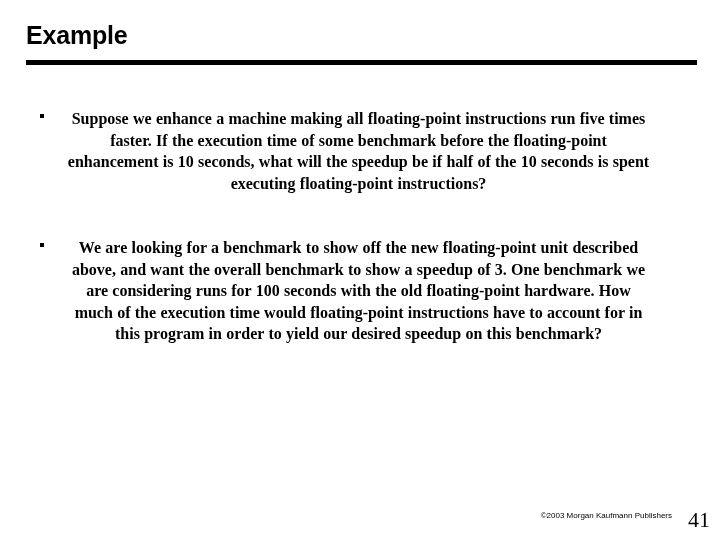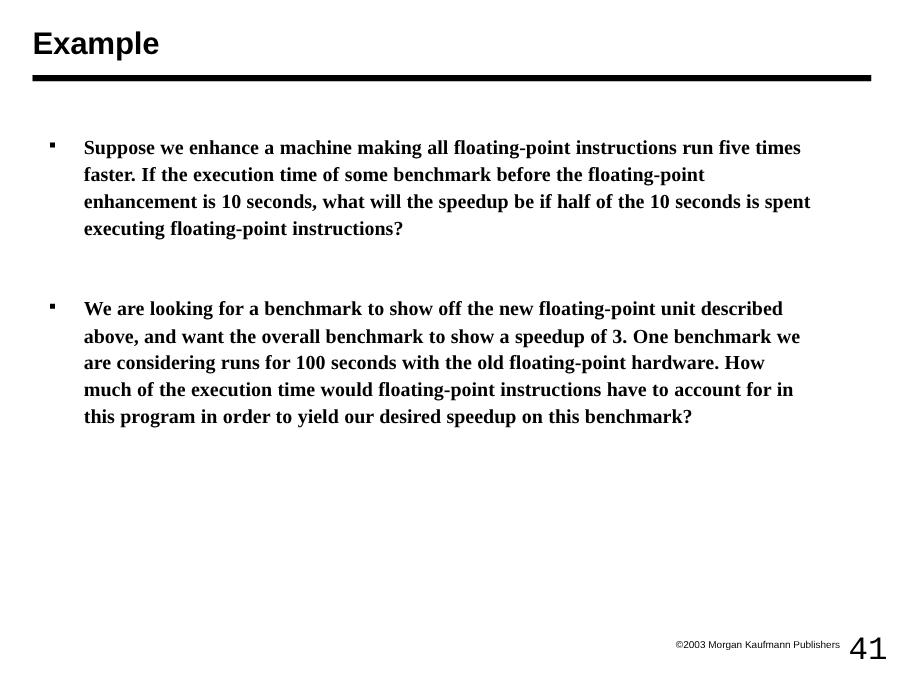--- a/index.html
+++ b/index.html
@@ -68,42 +68,42 @@
   }
 
   .bullet-text {
     margin: 0;
     padding: 0 70px 0 67px;
     font-family: "Liberation Serif", "DejaVu Serif", serif;
     font-weight: bold;
     font-size: 16px;
     line-height: 21.5px;
     color: #000000;
-    text-align: left;
+    text-align: center;
     word-spacing: 0.3px;
   }
 
   
   .footer-copyright {
     position: absolute;
     right: 48px;
     bottom: 19px;
     font-family: "Liberation Sans", "DejaVu Sans", sans-serif;
     font-size: 8px;
     line-height: 10px;
     color: #000000;
     white-space: nowrap;
   }
 
   .footer-pagenum {
     position: absolute;
     right: 10px;
     bottom: 6px;
-    font-family: Liberation Mono, monospace;
-    font-size: 26px;
+    font-family: Liberation Serif, serif;
+    font-size: 22px;
     line-height: 28px;
     color: #000000;
     white-space: nowrap;
   }
 </style>
 </head>
 <body>
 
 <div class="slide">
 

